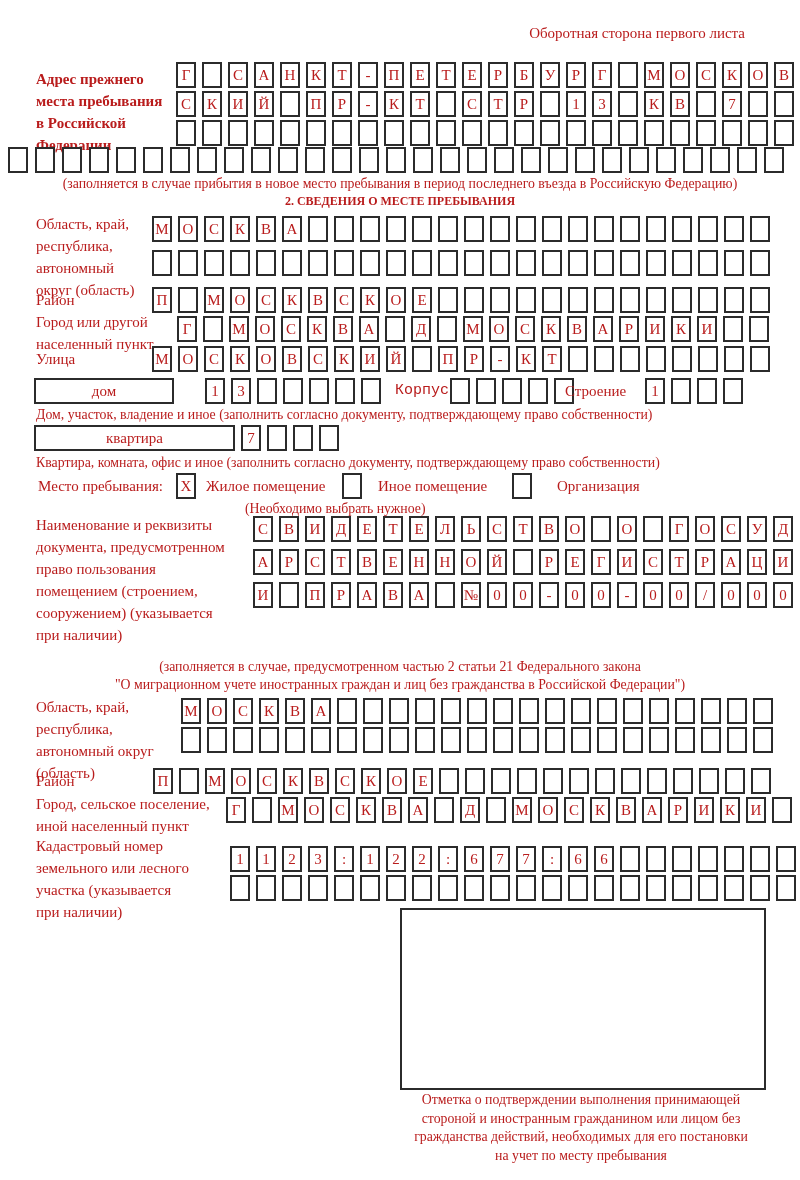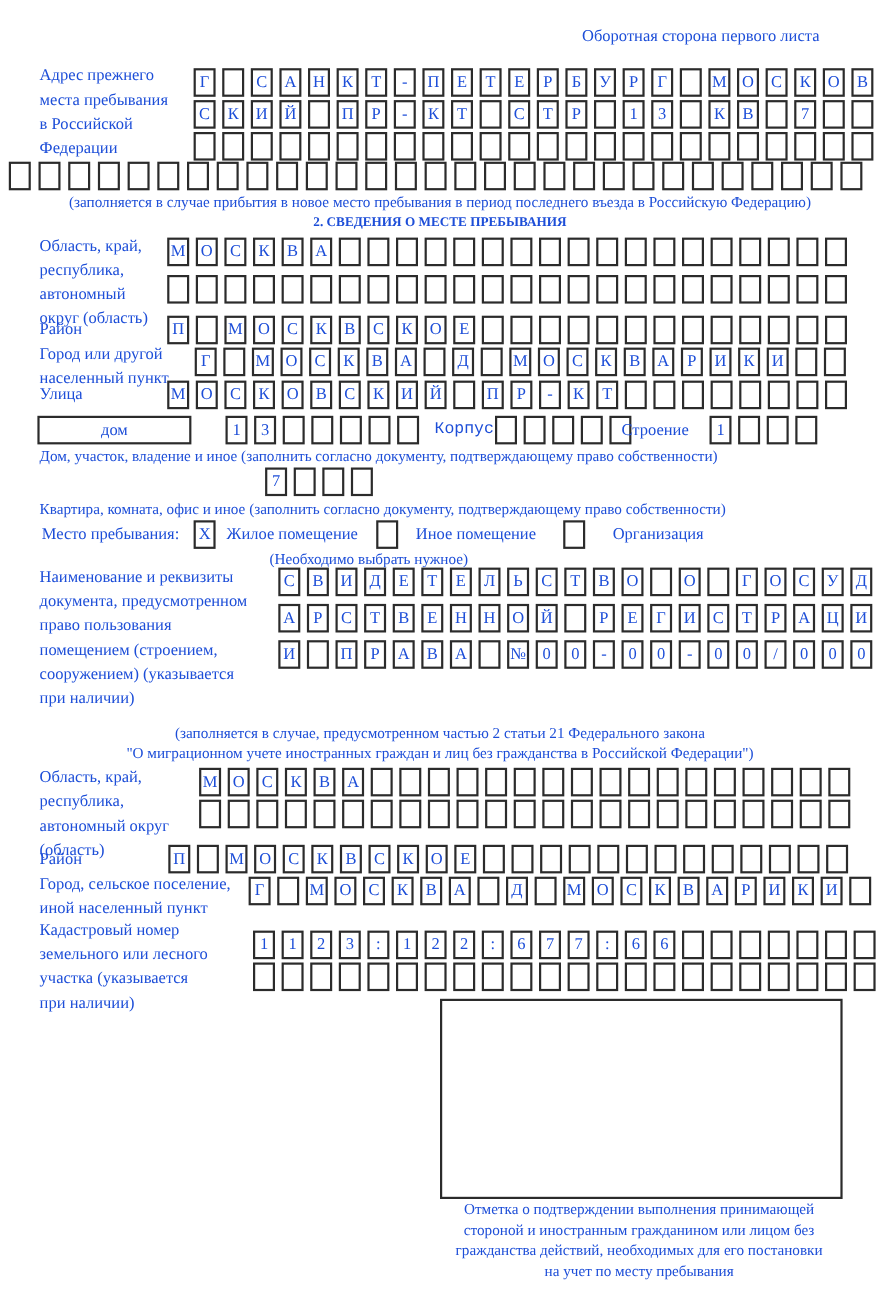--- a/index.html
+++ b/index.html
@@ -1,17 +1,17 @@
 <!DOCTYPE html>
 <html><head>
 <meta charset="utf-8">
 <style>
   html,body{margin:0;padding:0;background:#fff;}
   #page{position:relative;width:800px;height:1180px;background:#fff;overflow:hidden;
-        font-family:"Liberation Serif", serif;color:#1d4ed8;}
+        font-family:"Liberation Serif", serif;color:#b91c1c;}
   .abs{position:absolute;}
   .lab{font-size:15px;line-height:22px;}
   .lab div{white-space:nowrap;}
   .note{font-size:13.8px;white-space:nowrap;}
   .title{font-size:12px;font-weight:bold;white-space:nowrap;}
   .ctr{left:0;width:800px;text-align:center;}
   .cells{position:absolute;display:flex;}
   .cell{flex:0 0 20px;width:20px;height:26px;border:2px solid #2b2b2b;margin-right:6px;
         box-sizing:border-box;display:flex;align-items:center;justify-content:center;
         font-size:15px;line-height:1;background:#fff;}
@@ -22,21 +22,21 @@
   .bigbox{position:absolute;border:2px solid #2b2b2b;background:#fff;}
   .cap{font-size:13.8px;line-height:18.5px;text-align:center;}
 </style>
 </head>
 <body>
 
 <div id="page">
 
   <div class="abs lab" style="top:22px;left:345px;width:400px;text-align:right;">Оборотная сторона первого листа</div>
 
-  <div class="abs lab" style="top:58px;left:36px;">
+  <div class="abs lab" style="top:68px;left:36px;font-weight:bold;">
     <div>Адрес прежнего</div>
     <div>места пребывания</div>
     <div>в Российской</div>
     <div>Федерации</div>
   </div>
   <div class="cells" style="top:62px;left:176px;">
       <span class="cell">Г</span>
       <span class="cell"></span>
       <span class="cell">С</span>
       <span class="cell">А</span>
@@ -313,20 +313,21 @@
     </div>
   <div class="inlab" style="top:378px;left:565px;">Строение</div>
   <div class="cells" style="top:378px;left:645px;">
       <span class="cell">1</span>
       <span class="cell"></span>
       <span class="cell"></span>
       <span class="cell"></span>
     </div>
   <div class="abs note" style="top:407px;left:36px;">Дом, участок, владение и иное (заполнить согласно документу, подтверждающему право собственности)</div>
 
+  <div class="wbox" style="top:425px;left:34px;width:201px;">квартира</div>
   <div class="cells" style="top:425px;left:241px;">
       <span class="cell">7</span>
       <span class="cell"></span>
       <span class="cell"></span>
       <span class="cell"></span>
     </div>
   <div class="abs note" style="top:455px;left:36px;">Квартира, комната, офис и иное (заполнить согласно документу, подтверждающему право собственности)</div>
 
   <div class="inlab" style="top:473px;left:38px;">Место пребывания:</div>
   <div class="cells" style="top:473px;left:176px;">

